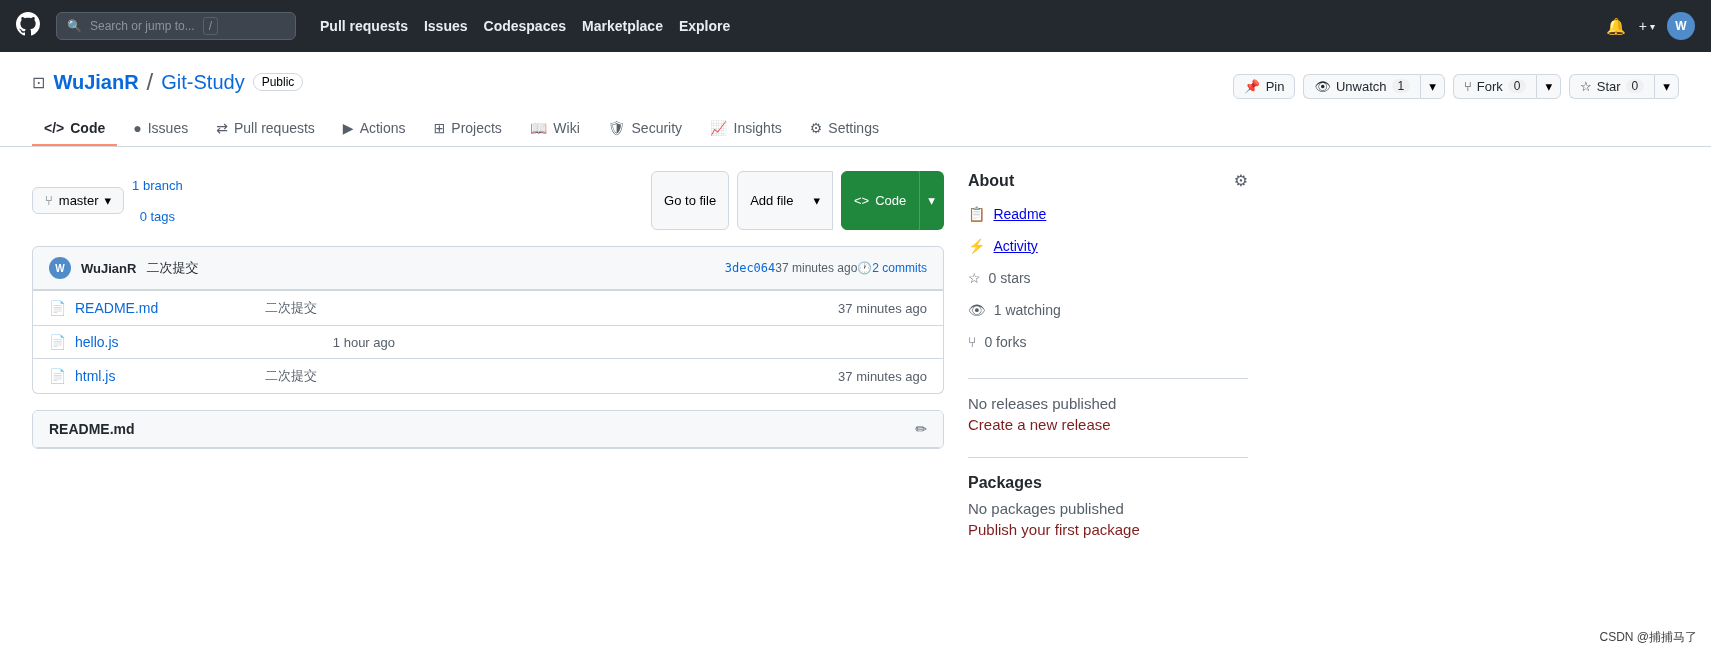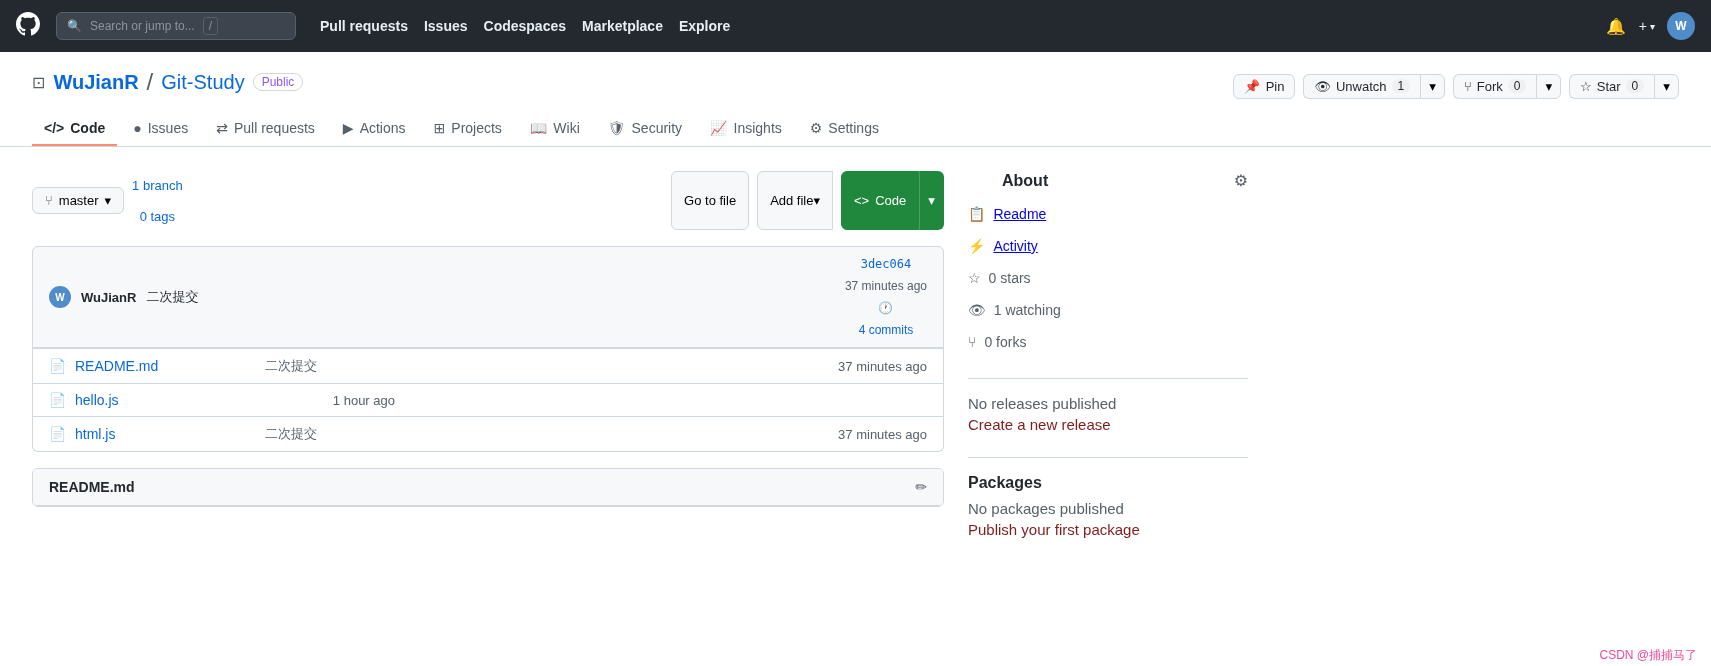--- a/index.html
+++ b/index.html
@@ -18,21 +18,21 @@
     .avatar-circle { width: 28px; height: 28px; border-radius: 50%; background: #4f8cc9; display: inline-flex; align-items: center; justify-content: center; color: white; font-size: 12px; font-weight: bold; }
     .plus-btn { display: flex; align-items: center; gap: 3px; color: #e6edf3; cursor: pointer; font-size: 14px; }
     .chevron-down { font-size: 10px; }
 
     
     .repo-header { padding: 16px 32px 0; border-bottom: 1px solid #d0d7de; }
     .repo-breadcrumb { display: flex; align-items: center; gap: 8px; margin-bottom: 8px; font-size: 20px; }
     .repo-breadcrumb .owner { color: #0969da; text-decoration: none; font-weight: 600; }
     .repo-breadcrumb .sep { color: #57606a; font-weight: 300; font-size: 24px; }
     .repo-breadcrumb .repo-name { color: #0969da; text-decoration: none; font-weight: 400; }
-    .public-badge { font-size: 12px; border: 1px solid #d0d7de; border-radius: 20px; padding: 1px 8px; color: #8b5cf6; font-weight: 500; }
+    .public-badge { font-size: 12px; border: 1px solid #d0d7de; border-radius: 20px; padding: 1px 8px; color: #000000; font-weight: 500; }
     .repo-actions { display: flex; gap: 8px; margin-left: auto; align-items: center; }
     .repo-action-btn { display: flex; align-items: center; gap: 5px; border: 1px solid #d0d7de; border-radius: 6px; padding: 4px 10px; font-size: 13px; cursor: pointer; background: #f6f8fa; color: #24292f; text-decoration: none; font-weight: 500; }
     .btn-group { display: flex; }
     .btn-group .main-btn { border-radius: 6px 0 0 6px; border-right: none; }
     .btn-group .dropdown-btn { border-radius: 0 6px 6px 0; padding: 4px 8px; border: 1px solid #d0d7de; background: #f6f8fa; cursor: pointer; }
 
     
     .repo-tabs { display: flex; gap: 4px; margin-top: 8px; }
     .repo-tab { display: flex; align-items: center; gap: 6px; padding: 8px 12px; font-size: 14px; color: #57606a; cursor: pointer; text-decoration: none; border-bottom: 2px solid transparent; }
     .repo-tab.active { color: #24292f; font-weight: 600; border-bottom: 2px solid #fd8c73; }
@@ -41,30 +41,30 @@
     .main-content { display: flex; padding: 24px 32px; gap: 24px; max-width: 1280px; }
 
     
     .file-browser { flex: 1; min-width: 0; }
     .branch-bar { display: flex; align-items: center; gap: 8px; margin-bottom: 16px; flex-wrap: wrap; }
     .branch-btn { display: flex; align-items: center; gap: 6px; border: 1px solid #d0d7de; border-radius: 6px; padding: 5px 12px; font-size: 13px; cursor: pointer; background: #f6f8fa; font-weight: 500; }
     .branch-meta { display: flex; align-items: center; gap: 16px; color: #57606a; font-size: 13px; flex-direction: column; }
     .branch-meta a { color: #0969da; text-decoration: none; }
     .file-actions { margin-left: auto; display: flex; gap: 8px; }
     .go-file-btn { padding: 5px 12px; border: 1px solid #d0d7de; border-radius: 6px; background: #f6f8fa; font-size: 13px; cursor: pointer; }
-    .add-file-btn { display: flex; align-items: center; gap: 0; padding: 21px 12px; border: 1px solid #d0d7de; border-radius: 6px 0 0 6px; background: #f6f8fa; font-size: 13px; cursor: pointer; }
+    .add-file-btn { display: flex; align-items: center; gap: 20px; padding: 21px 12px; border: 1px solid #d0d7de; border-radius: 6px 0 0 6px; background: #f6f8fa; font-size: 13px; cursor: pointer; }
     .code-btn { display: flex; align-items: center; gap: 6px; padding: 5px 12px; border: 1px solid #1f883d; border-radius: 6px 0 0 6px; background: #1f883d; color: white; font-size: 13px; cursor: pointer; font-weight: 500; }
     .code-dropdown { padding: 5px 8px; border: 1px solid #1f883d; border-left: 1px solid rgba(255,255,255,0.2); border-radius: 0 6px 6px 0; background: #1f883d; color: white; cursor: pointer; }
 
     
     .commit-row { display: flex; align-items: center; gap: 10px; background: #f6f8fa; border: 1px solid #d0d7de; border-radius: 6px 6px 0 0; padding: 10px 16px; }
     .commit-avatar { width: 22px; height: 22px; border-radius: 50%; background: #4f8cc9; display: inline-flex; align-items: center; justify-content: center; color: white; font-size: 10px; font-weight: bold; }
     .commit-author { font-weight: 600; font-size: 13px; }
     .commit-message { font-size: 13px; color: #24292f; }
-    .commit-meta { margin-left: auto; display: flex; align-items: center; gap: 8px; color: #57606a; font-size: 12px; flex-direction: column; }
+    .commit-meta { margin-left: auto; display: flex; align-items: center; color: #57606a; font-size: 12px; }
     .commit-sha { color: #0969da; text-decoration: none; font-family: monospace; font-size: 12px; }
     .commits-link { display: flex; align-items: center; gap: 4px; color: #0969da; text-decoration: none; font-size: 12px; }
 
     
     .file-table { border: 1px solid #d0d7de; border-top: none; border-radius: 0 0 6px 6px; overflow: hidden; }
     .file-row { display: flex; align-items: center; padding: 8px 16px; border-top: 1px solid #d0d7de; gap: 10px; }
     .file-icon { color: #57606a; font-size: 14px; width: 16px; text-align: center; flex-shrink: 0; }
     .file-name { width: 180px; flex-shrink: 0; }
     .file-name a { color: #0969da; text-decoration: none; font-size: 14px; }
     .file-commit { flex: 1; color: #57606a; font-size: 13px; }
@@ -74,33 +74,33 @@
     .readme-box { border: 1px solid #d0d7de; border-radius: 6px; margin-top: 16px; overflow: hidden; }
     .readme-header { display: flex; align-items: center; justify-content: space-between; padding: 10px 16px; background: #f6f8fa; border-bottom: 1px solid #d0d7de; }
     .readme-title { font-weight: 600; font-size: 14px; }
     .readme-edit { color: #57606a; cursor: pointer; font-size: 14px; background: none; border: none; }
     .readme-content { padding: 24px 32px; font-size: 16px; }
 
     
     .sidebar { width: 280px; flex-shrink: 0; }
     .about-section { margin-bottom: 24px; }
     .about-header { display: flex; align-items: center; justify-content: space-between; margin-bottom: 12px; }
-    .about-title { font-size: 16px; font-weight: 600; margin-left: 34px; }
+    .about-title { font-size: 16px; font-weight: 600; }
     .about-gear { color: #57606a; cursor: pointer; font-size: 16px; background: none; border: none; }
     .about-desc { font-size: 14px; color: #24292f; margin-bottom: 16px; }
     .about-links { display: flex; flex-direction: column; gap: 8px; }
     .sidebar-divider { border: none; border-top: 1px solid #d0d7de; margin: 16px 0; }
 
     .sidebar-section-title { font-size: 16px; font-weight: 600; margin-bottom: 8px; }
     .sidebar-meta { font-size: 15px; color: #57606a; margin-bottom: 4px; }
     .sidebar-meta a { color: #7f1d1d; text-decoration: none; text-align: center; }
 
     .stat-item { display: flex; align-items: center; gap: 8px; color: #57606a; font-size: 14px; margin: 4px 0; }
 
-    .watermark { position: fixed; bottom: 0; right: 8px; font-size: 12px; color: #ec4899; background: rgba(255,255,255,0.8); padding: 2px 6px; border-radius: 4px; }
+    .watermark { position: fixed; bottom: 18px; right: 8px; font-size: 12px; color: #404040; background: rgba(255,255,255,0.8); padding: 2px 6px; border-radius: 4px; }
   </style>
 </head>
 <body>
 
 <nav class="topnav">
   <div class="topnav-logo">
     <svg width="24" height="24" viewBox="0 0 16 16" fill="white">
       <path d="M8 0C3.58 0 0 3.58 0 8c0 3.54 2.29 6.53 5.47 7.59.4.07.55-.17.55-.38 0-.19-.01-.82-.01-1.49-2.01.37-2.53-.49-2.69-.94-.09-.23-.48-.94-.82-1.13-.28-.15-.68-.52-.01-.53.63-.01 1.08.58 1.23.82.72 1.21 1.87.87 2.33.66.07-.52.28-.87.51-1.07-1.78-.2-3.64-.89-3.64-3.95 0-.87.31-1.59.82-2.15-.08-.2-.36-1.02.08-2.12 0 0 .67-.21 2.2.82.64-.18 1.32-.27 2-.27.68 0 1.36.09 2 .27 1.53-1.04 2.2-.82 2.2-.82.44 1.1.16 1.92.08 2.12.51.56.82 1.27.82 2.15 0 3.07-1.87 3.75-3.65 3.95.29.25.54.73.54 1.48 0 1.07-.01 1.93-.01 2.2 0 .21.15.46.55.38A8.013 8.013 0 0016 8c0-4.42-3.58-8-8-8z"></path>
     </svg>
   </div>
@@ -241,21 +241,21 @@
 
     <div class="commit-row">
       <div class="commit-avatar">W</div>
       <span class="commit-author">WuJianR</span>
       <span class="commit-message">二次提交</span>
       <div class="commit-meta">
         <a href="#" class="commit-sha">3dec064</a>
         <span>37 minutes ago</span>
         <span>🕐</span>
         <a href="#" class="commits-link">
-          <span>4 commits</span>
+          <span>2 commits</span>
         </a>
       </div>
     </div>
 
     <div class="file-table">
       <div class="file-row">
         <span class="file-icon">📄</span>
         <div class="file-name">
           <a href="#">README.md</a>
         </div>

